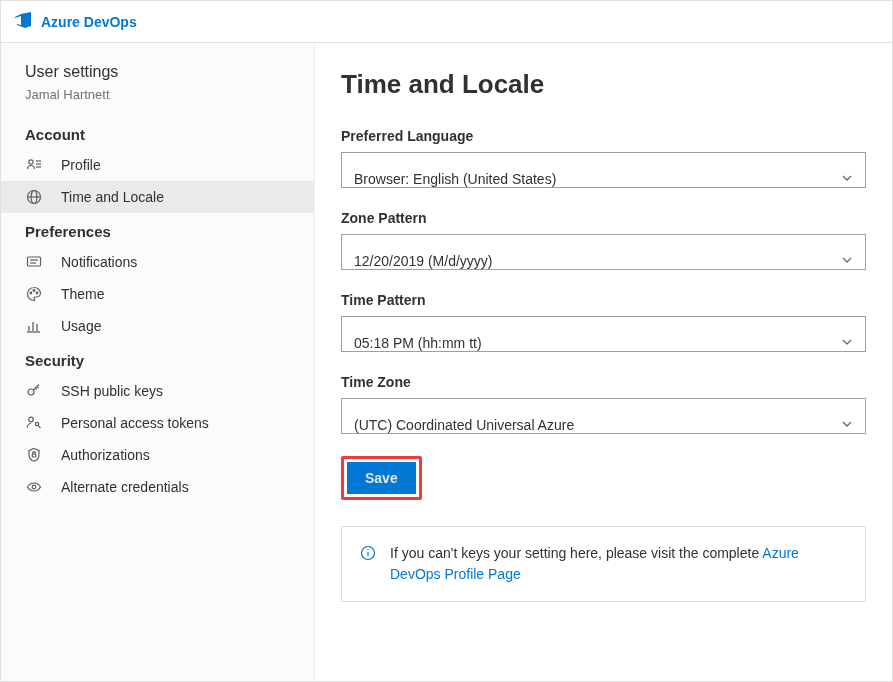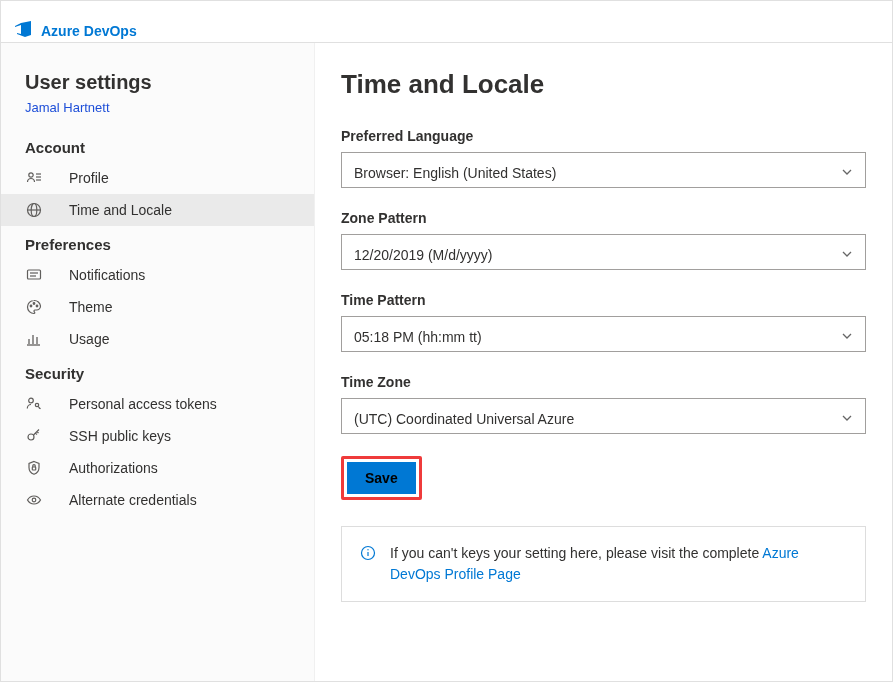--- a/index.html
+++ b/index.html
@@ -1,36 +1,36 @@
 <!DOCTYPE html>
 <html><head>
   <meta charset="utf-8">
   <style>
     * { box-sizing: border-box; margin: 0; padding: 0; }
     body { font-family: "Segoe UI", Arial, sans-serif; background: #fff; color: #323130; }
     .app { width: 893px; height: 682px; display: flex; flex-direction: column; border: 1px solid #e0e0e0; }
-    .topbar { height: 42px; display: flex; align-items: flex-end; padding: 0 12px; border-bottom: 1px solid #e0e0e0; }
+    .topbar { height: 42px; display: flex; align-items: center; padding: 0 12px; border-bottom: 1px solid #e0e0e0; }
     .brand { display: flex; align-items: center; gap: 8px; font-weight: 600; color: #0078d4; font-size: 14px; }
     .body { flex: 1; display: flex; min-height: 0; }
     .sidebar { width: 314px; background: #fbfbfb; padding: 20px 0 0 0; border-right: 1px solid #f0f0f0; }
-    .sidebar-title { font-size: 20px; font-weight: 700; padding: 0 24px 6px; margin-top: 8px; }
-    .sidebar-sub { font-size: 13px; color: #1d4ed8; padding: 0 24px 14px; }
+    .sidebar-title { font-size: 16px; font-weight: 400; padding: 0 24px 6px; }
+    .sidebar-sub { font-size: 13px; color: #737373; padding: 0 24px 14px; }
     .section-head { font-size: 15px; font-weight: 600; padding: 10px 24px 6px; }
-    .nav-item { display: flex; align-items: center; gap: 26px; padding: 7px 24px; font-size: 14px; cursor: pointer; color: #323130; }
+    .nav-item { display: flex; align-items: center; gap: 18px; padding: 7px 24px; font-size: 14px; cursor: pointer; color: #323130; }
     .nav-item.active { background: #eaeaea; }
     .nav-icon { width: 18px; height: 18px; display: inline-flex; align-items: center; justify-content: center; flex-shrink: 0; color: #605e5c; }
     .nav-icon svg { overflow: visible; }
     .main { flex: 1; padding: 26px 26px 0 26px; overflow: auto; }
     .page-title { font-size: 26px; font-weight: 700; margin-bottom: 28px; }
     .field { margin-bottom: 22px; }
     .field-label { font-size: 14px; font-weight: 700; margin-bottom: 8px; display: block; }
-    .select { width: 100%; height: 36px; border: 1px solid #a19f9d; background: #fff; display: flex; align-items: flex-start; justify-content: space-between; padding: 12px 12px; font-size: 14px; cursor: pointer; }
+    .select { width: 100%; height: 36px; border: 1px solid #a19f9d; background: #fff; display: flex; align-items: flex-end; justify-content: space-between; padding: 0 12px; font-size: 14px; cursor: pointer; }
     .select .chev { color: #666; }
     .save-wrap { display: inline-block; border: 3px solid #ef3b3b; padding: 3px; border-radius: 2px; margin-bottom: 26px; }
-    .save-btn { background: #0078d4; color: #000000; border: none; padding: 8px 18px; font-size: 14px; font-weight: 600; cursor: pointer; }
+    .save-btn { background: #0078d4; color: #e5e5e5; border: none; padding: 8px 18px; font-size: 14px; font-weight: 600; cursor: pointer; }
     .callout { border: 1px solid #ddd; display: flex; gap: 14px; padding: 16px 18px; font-size: 14px; line-height: 1.5; color: #323130; }
     .callout .info-icon { color: #0078d4; flex-shrink: 0; margin-top: 2px; }
     .callout a { color: #0078d4; text-decoration: none; }
   </style>
 </head>
 <body>
 
 <div class="app">
   <div class="topbar">
     <div class="brand">
@@ -103,40 +103,40 @@
               <line x1="1" y1="14" x2="14" y2="14"></line>
           </svg>
         </span>
         <span>Usage</span>
       </div>
 
       <div class="section-head">Security</div>
       <div class="nav-item">
         <span class="nav-icon">
           <svg width="16" height="16" viewBox="0 0 16 16" stroke="currentColor" fill="none" stroke-width="1.2">
+            <circle cx="5" cy="9" r="3"></circle>
+              <path d="M7.5 7L13 1.5M11 3.5l1.5 1.5M9.5 5l1.5 1.5"></path>
+          </svg>
+        </span>
+        <span>SSH public keys</span>
+      </div>
+      <div class="nav-item">
+        <span class="nav-icon">
+          <svg width="16" height="16" viewBox="0 0 16 16" stroke="currentColor" fill="none" stroke-width="1.2">
             <circle cx="5" cy="4.5" r="2.3"></circle>
               <path d="M1.3 12.5c0-2.2 1.7-4 3.7-4"></path>
             <circle cx="11" cy="9" r="1.7"></circle>
               <path d="M12 10.3l2.5 2.5M13 12.5l.8-.8"></path>
           </svg>
         </span>
         <span>Personal access tokens</span>
       </div>
       <div class="nav-item">
         <span class="nav-icon">
           <svg width="16" height="16" viewBox="0 0 16 16" stroke="currentColor" fill="none" stroke-width="1.2">
-            <circle cx="5" cy="9" r="3"></circle>
-              <path d="M7.5 7L13 1.5M11 3.5l1.5 1.5M9.5 5l1.5 1.5"></path>
-          </svg>
-        </span>
-        <span>SSH public keys</span>
-      </div>
-      <div class="nav-item">
-        <span class="nav-icon">
-          <svg width="16" height="16" viewBox="0 0 16 16" stroke="currentColor" fill="none" stroke-width="1.2">
             <path d="M8 1.5l5 2v4c0 3.5-2.2 5.8-5 6.8-2.8-1-5-3.3-5-6.8v-4l5-2z"></path>
               <rect x="6.3" y="7" width="3.4" height="3" rx=".5"></rect>
               <path d="M6.8 7V5.8a1.2 1.2 0 0 1 2.4 0V7"></path>
           </svg>
         </span>
         <span>Authorizations</span>
       </div>
       <div class="nav-item">
         <span class="nav-icon">
           <svg width="16" height="16" viewBox="0 0 16 16" stroke="currentColor" fill="none" stroke-width="1.2">

